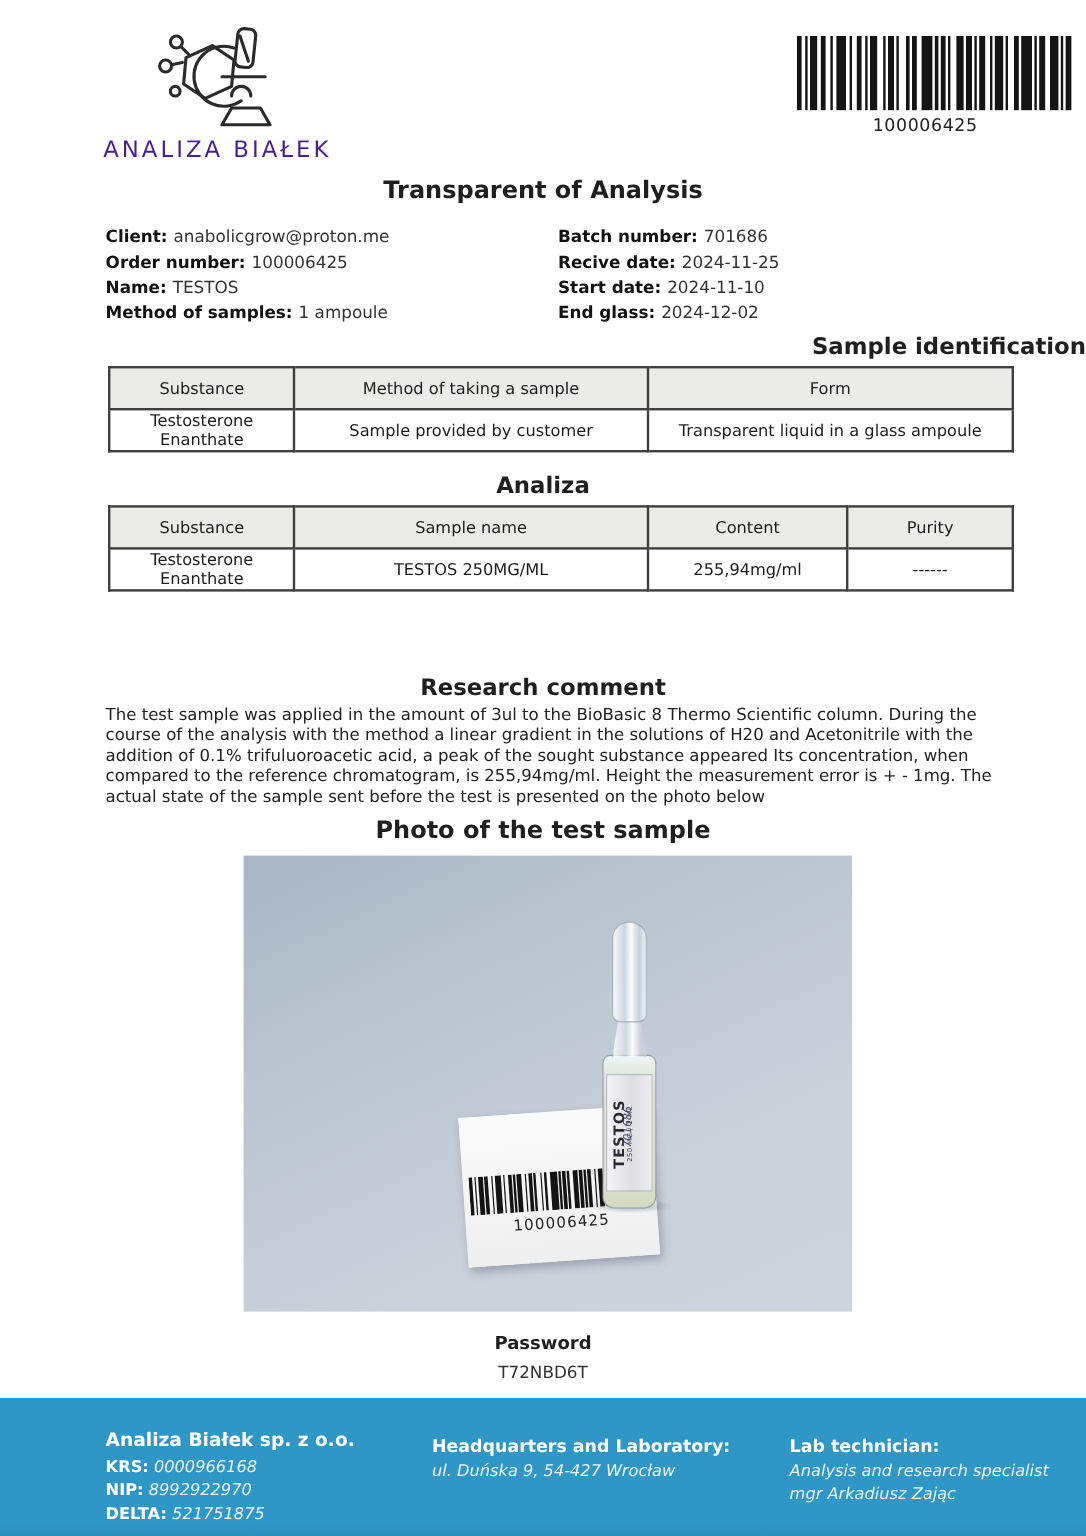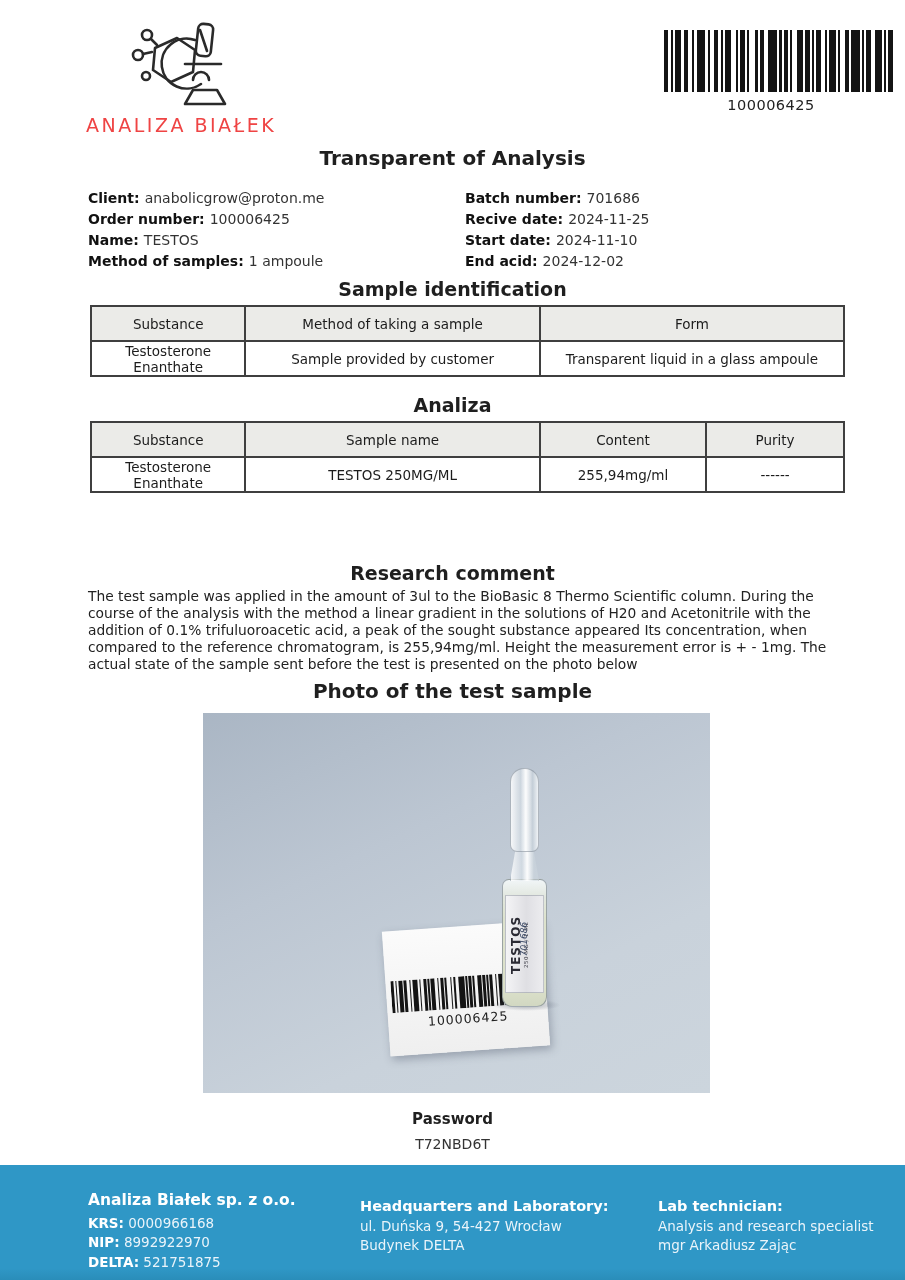--- a/index.html
+++ b/index.html
@@ -6,21 +6,21 @@
   html,body { background:#888; }
   .page {
     position:relative; width:905px; height:1280px; margin:0 auto;
     background:#ffffff; overflow:hidden;
     font-family:"DejaVu Sans", sans-serif; color:#1c1c1c;
   }
 
   
   .logo-wrap { position:absolute; left:86px; top:18px; width:190px; text-align:center; }
   .logo-icon { display:block; margin:0 auto; }
-  .logo-text { margin-top:4px; font-size:19px; letter-spacing:2.5px; color:#ef4444; white-space:nowrap;text-align:right; }
+  .logo-text { margin-top:4px; font-size:19px; letter-spacing:2.5px; color:#4c1d95; white-space:nowrap;text-align:right; }
 
   .barcode-top { position:absolute; left:664px; top:30px; width:214px; text-align:center; }
   .barcode-bars { display:flex; height:62px; overflow:hidden; margin:0 auto; }
   .barcode-num { margin-top:5px; font-size:14.5px; color:#222; letter-spacing:.5px; }
 
   .doc-title { position:absolute; left:0; top:146px; width:100%; text-align:center;
     font-size:20px; font-weight:bold; color:#1f1f1f; }
 
   
   .info-col { position:absolute; top:188px; font-size:14px; line-height:21px; color:#333; }
@@ -86,21 +86,21 @@
   
   .footer { position:absolute; left:0; top:1165px; width:905px; height:115px;
     background:linear-gradient(#2f97c6 0 90%, #2a8db9); color:#fff; }
   .f-col { position:absolute; font-size:13.5px; line-height:19.5px; }
   .f-col .b { font-weight:bold; }
   .f-company { left:88px; top:26px; }
   .f-company .name { font-size:15.5px; font-weight:bold; margin-bottom:3px; }
   .f-hq { left:360px; top:32px; }
   .f-tech { left:658px; top:32px; }
   .f-title { font-weight:bold; font-size:14.5px; }
-  .f-line { color:#eaf4fa; }
+  .f-line { color:#eaf4fa;font-style:italic; }
 </style>
 </head>
 <body>
 
 <div class="page">
 
   <div class="logo-wrap">
     <svg class="logo-icon" width="120" height="92" viewBox="0 0 120 92" fill="none" stroke="#2a2a2a" stroke-width="2.6" stroke-linecap="round" stroke-linejoin="round">
       <polygon points="34,30 56,20 74,32 72,54 50,64 32,52"></polygon>
       <circle cx="26" cy="17" r="5"></circle>
@@ -194,24 +194,24 @@
   <div class="info-col info-left">
     <div class="info-row"><span class="lbl">Client:</span><span>anabolicgrow@proton.me</span></div>
     <div class="info-row"><span class="lbl">Order number:</span><span>100006425</span></div>
     <div class="info-row"><span class="lbl">Name:</span><span>TESTOS</span></div>
     <div class="info-row"><span class="lbl">Method of samples:</span><span>1 ampoule</span></div>
   </div>
   <div class="info-col info-right">
     <div class="info-row"><span class="lbl">Batch number:</span><span>701686</span></div>
     <div class="info-row"><span class="lbl">Recive date:</span><span>2024-11-25</span></div>
     <div class="info-row"><span class="lbl">Start date:</span><span>2024-11-10</span></div>
-    <div class="info-row"><span class="lbl">End acid:</span><span>2024-12-02</span></div>
-  </div>
-
-  <div class="sec-head" style="top:278px;">Sample identification</div>
+    <div class="info-row"><span class="lbl">End glass:</span><span>2024-12-02</span></div>
+  </div>
+
+  <div class="sec-head" style="top:278px;text-align:right;">Sample identification</div>
   <table class="grid" style="top:305px;">
     <colgroup>
         <col style="width:20.5%">
         <col style="width:39.1%">
         <col style="width:40.4%">
       </colgroup>
     <tbody>
         <tr>
       <th>Substance</th>
       <th>Method of taking a sample</th>
@@ -343,21 +343,20 @@
   <div class="footer">
     <div class="f-col f-company">
       <div class="name">Analiza Białek sp. z o.o.</div>
       <div><span class="b">KRS:</span> <span class="f-line">0000966168</span></div>
       <div><span class="b">NIP:</span> <span class="f-line">8992922970</span></div>
       <div><span class="b">DELTA:</span> <span class="f-line">521751875</span></div>
     </div>
     <div class="f-col f-hq">
       <div class="f-title">Headquarters and Laboratory:</div>
       <div class="f-line">ul. Duńska 9, 54-427 Wrocław</div>
-      <div class="f-line">Budynek DELTA</div>
     </div>
     <div class="f-col f-tech">
       <div class="f-title">Lab technician:</div>
       <div class="f-line">Analysis and research specialist</div>
       <div class="f-line">mgr Arkadiusz Zając</div>
     </div>
   </div>
 
 </div>
 

